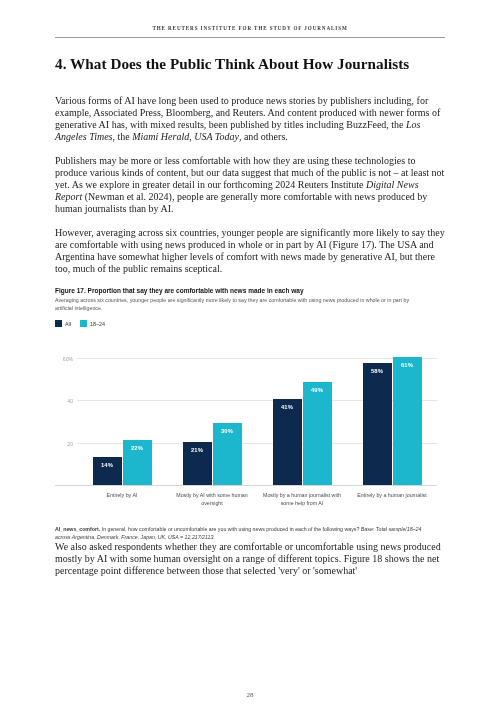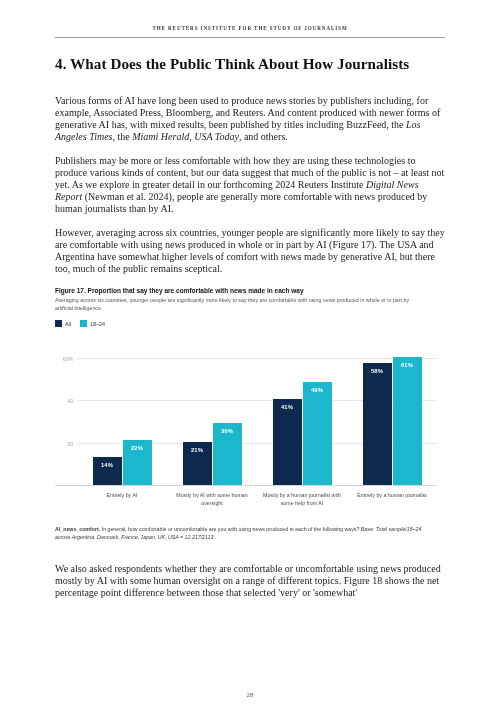--- a/index.html
+++ b/index.html
@@ -205,21 +205,21 @@
     margin-top: 4px;
     font-family: "Liberation Sans", sans-serif;
     font-size: 5.25px;
     line-height: 7.6px;
     color: #3a3a3a;
     max-width: 382px;
   }
   .source-note b { font-weight: bold; }
   .source-note i { font-style: italic; }
 
-  .closing-copy { margin-top: 22px; }
+  .closing-copy { margin-top: 0; }
 
   
   .folio {
     position: absolute;
     left: 0;
     right: 0;
     bottom: 8px;
     text-align: center;
     font-family: "Liberation Serif", serif;
     font-size: 7px;

